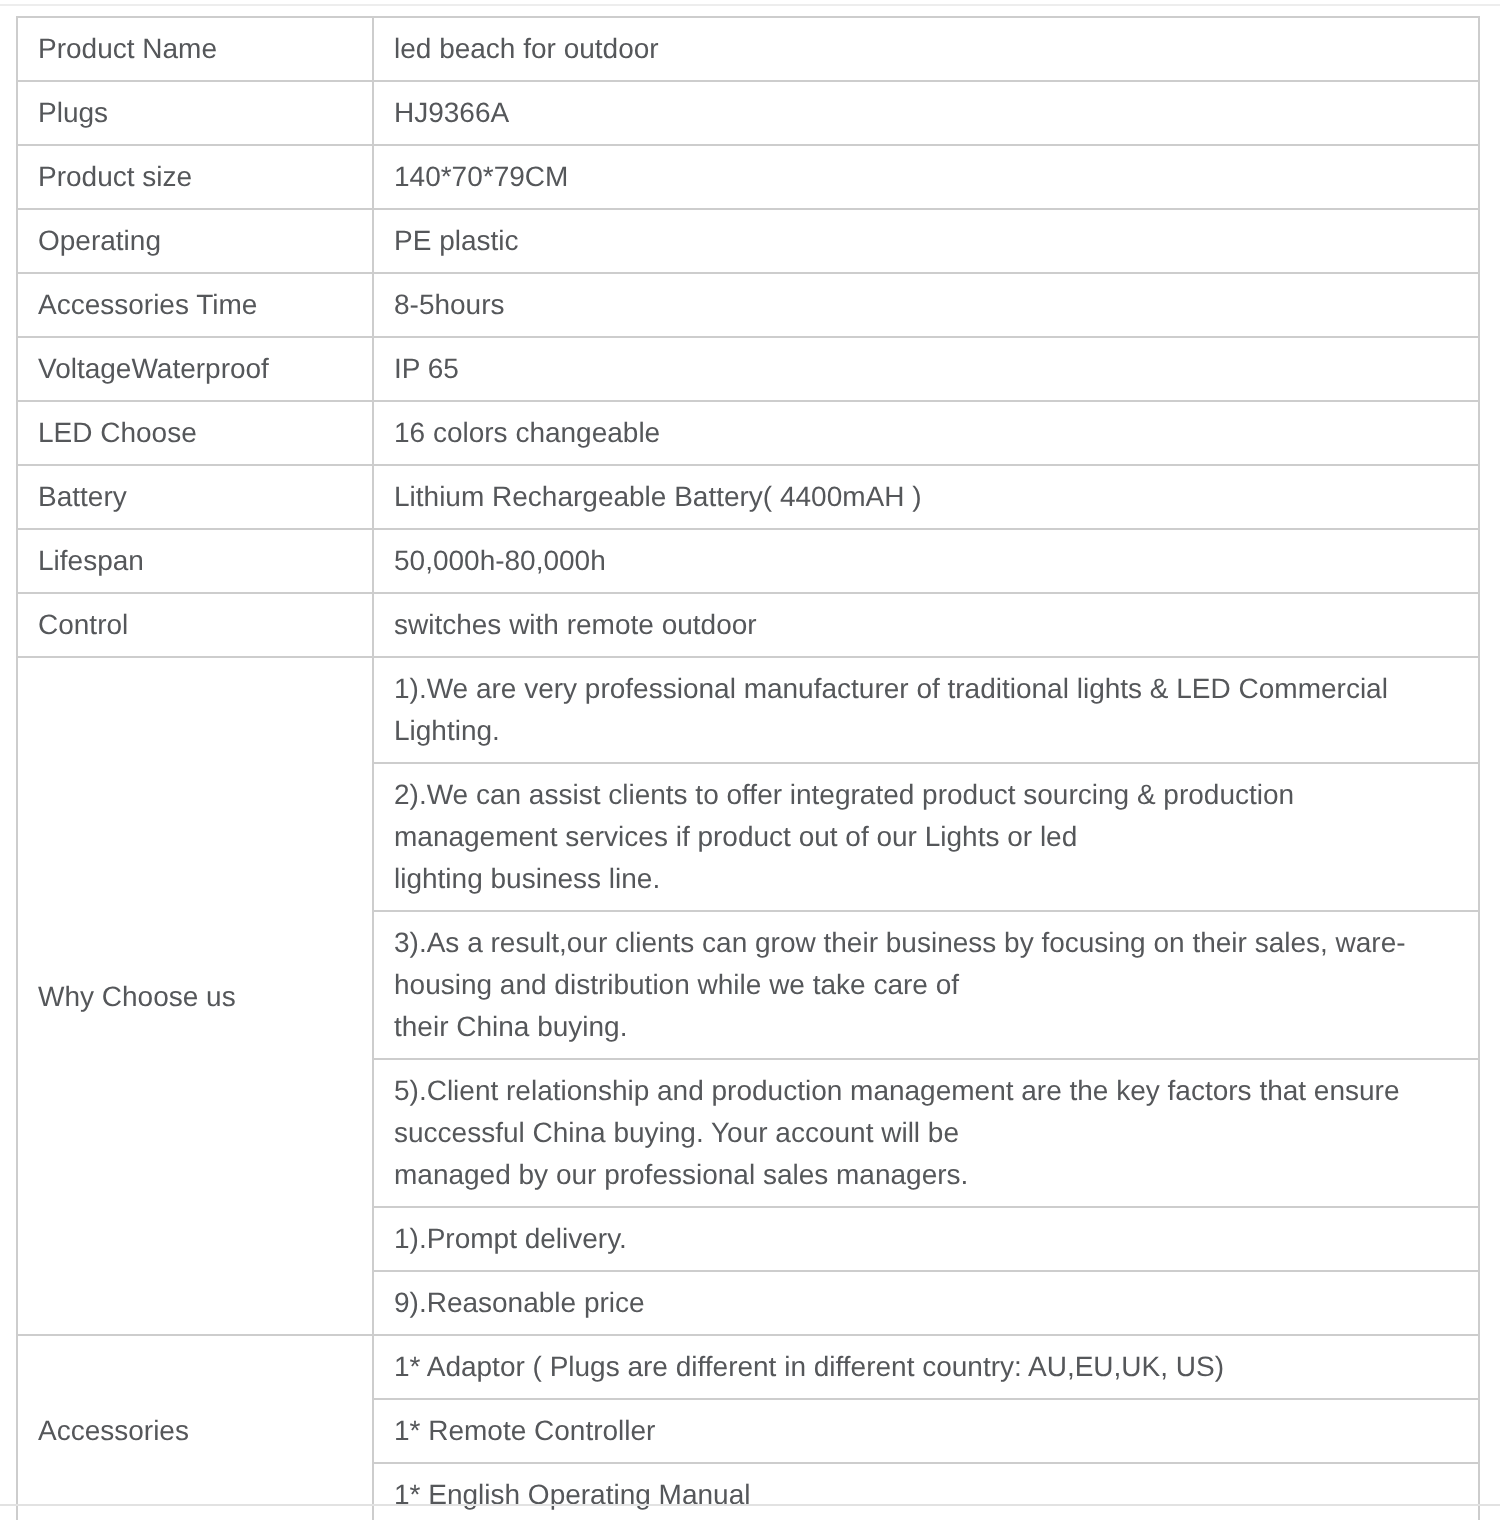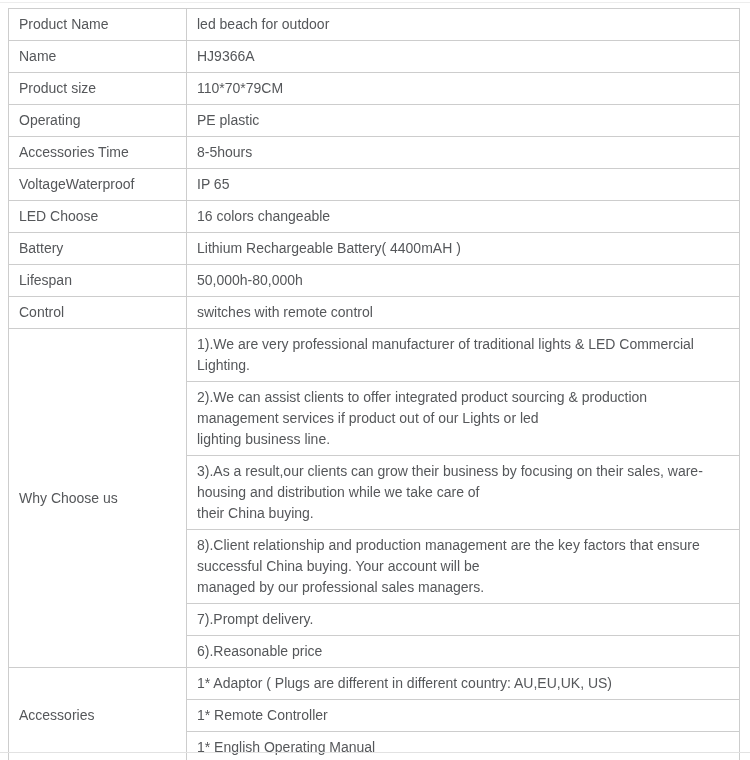--- a/index.html
+++ b/index.html
@@ -68,26 +68,26 @@
 <div class="page-top-rule"></div>
 
 <div class="spec-table-wrap">
   <table class="spec-table">
     <tbody>
       <tr>
         <td class="label-cell">Product Name</td>
         <td class="value-cell">led beach for outdoor</td>
       </tr>
       <tr>
-        <td class="label-cell">Name</td>
+        <td class="label-cell">Plugs</td>
         <td class="value-cell">HJ9366A</td>
       </tr>
       <tr>
         <td class="label-cell">Product size</td>
-        <td class="value-cell">110*70*79CM</td>
+        <td class="value-cell">140*70*79CM</td>
       </tr>
       <tr>
         <td class="label-cell">Operating</td>
         <td class="value-cell">PE plastic</td>
       </tr>
       <tr>
         <td class="label-cell">Accessories Time</td>
         <td class="value-cell">8-5hours</td>
       </tr>
       <tr>
@@ -101,48 +101,48 @@
       <tr>
         <td class="label-cell">Battery</td>
         <td class="value-cell">Lithium Rechargeable Battery( 4400mAH )</td>
       </tr>
       <tr>
         <td class="label-cell">Lifespan</td>
         <td class="value-cell">50,000h-80,000h</td>
       </tr>
       <tr>
         <td class="label-cell">Control</td>
-        <td class="value-cell">switches with remote control</td>
+        <td class="value-cell">switches with remote outdoor</td>
       </tr>
 
       <tr>
         <td class="label-cell" rowspan="6">Why Choose us</td>
         <td class="para-cell">1).We are very professional manufacturer of traditional lights &amp; LED Commercial
 Lighting.</td>
       </tr>
       <tr>
         <td class="para-cell">2).We can assist clients to offer integrated product sourcing &amp; production
 management services if product out of our Lights or led
 lighting business line.</td>
       </tr>
       <tr>
         <td class="para-cell">3).As a result,our clients can grow their business by focusing on their sales, ware-
 housing and distribution while we take care of
 their China buying.</td>
       </tr>
       <tr>
-        <td class="para-cell">8).Client relationship and production management are the key factors that ensure
+        <td class="para-cell">5).Client relationship and production management are the key factors that ensure
 successful China buying. Your account will be
 managed by our professional sales managers.</td>
       </tr>
       <tr>
-        <td class="para-cell">7).Prompt delivery.</td>
+        <td class="para-cell">1).Prompt delivery.</td>
       </tr>
       <tr>
-        <td class="para-cell">6).Reasonable price</td>
+        <td class="para-cell">9).Reasonable price</td>
       </tr>
 
       <tr>
         <td class="label-cell label-top" rowspan="3">Accessories</td>
         <td class="value-cell">1* Adaptor ( Plugs are different in different country: AU,EU,UK, US)</td>
       </tr>
       <tr>
         <td class="value-cell">1* Remote Controller</td>
       </tr>
       <tr>

